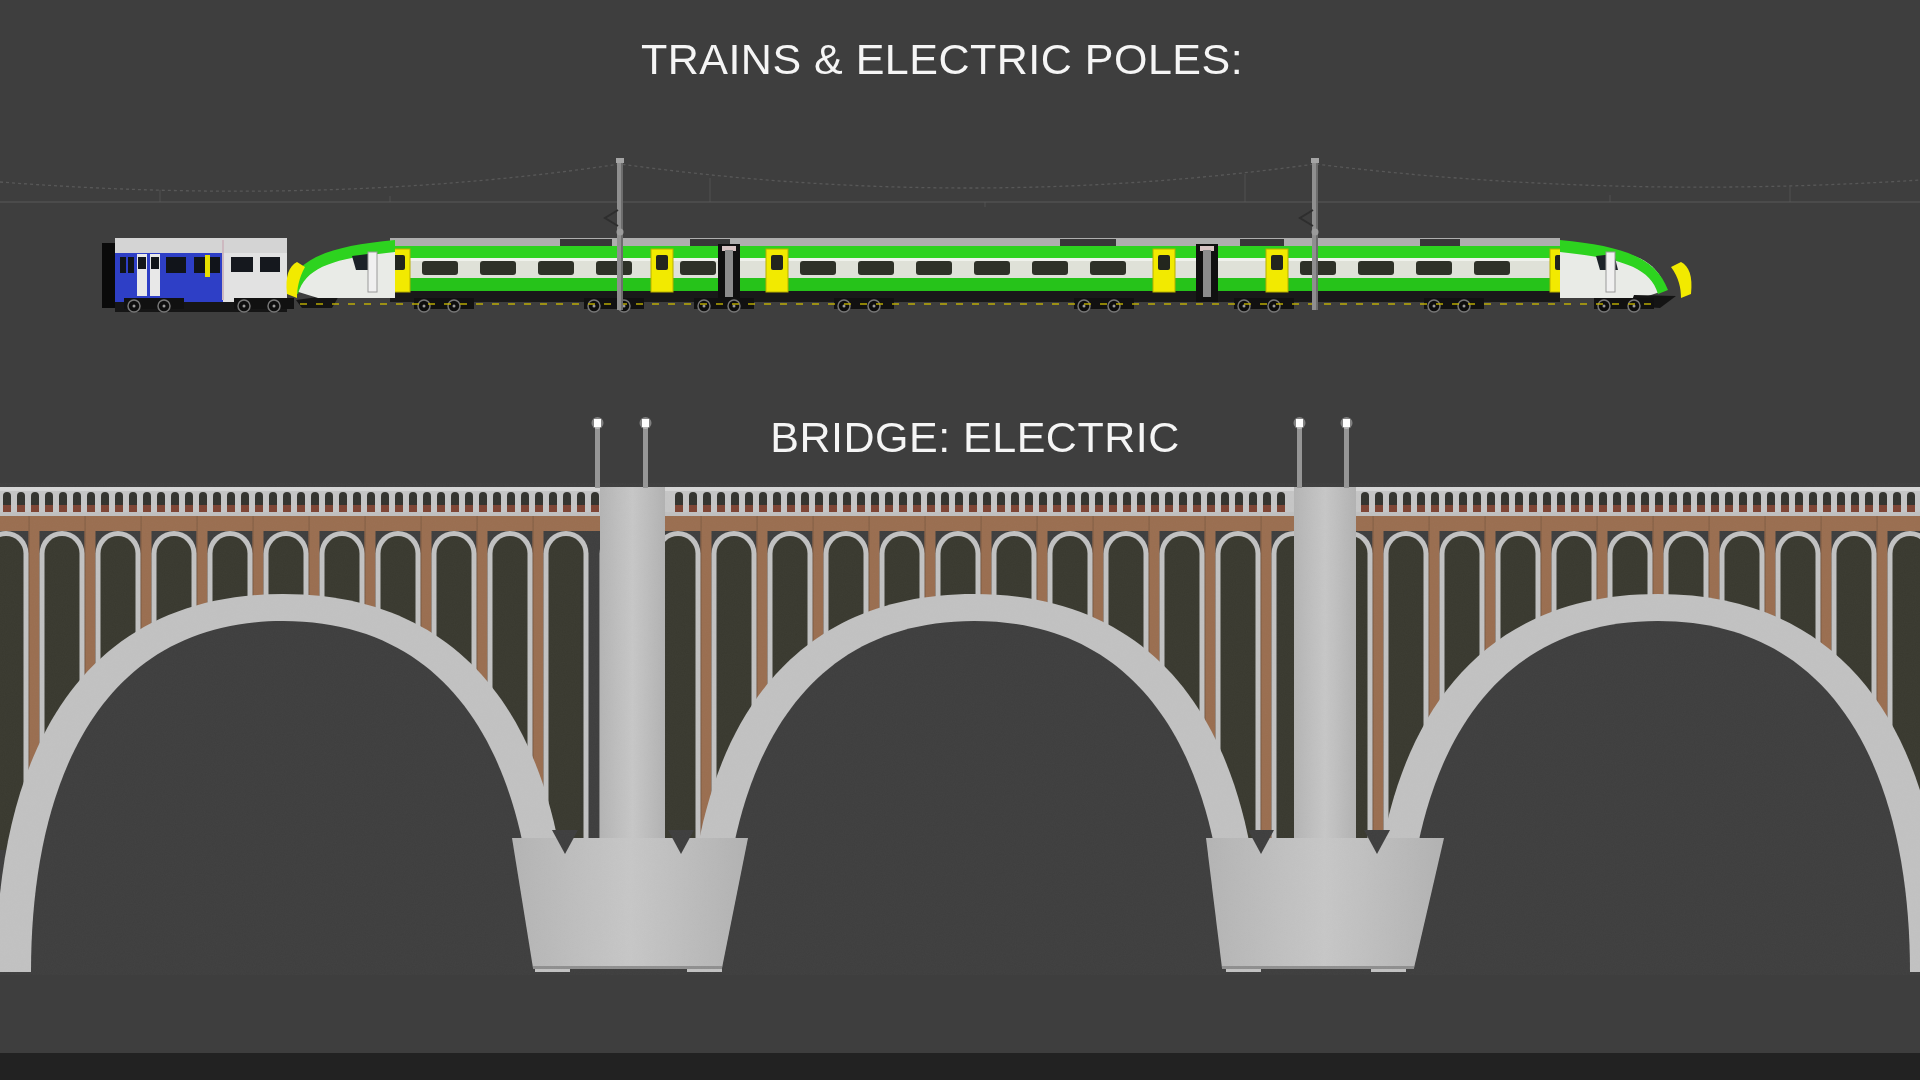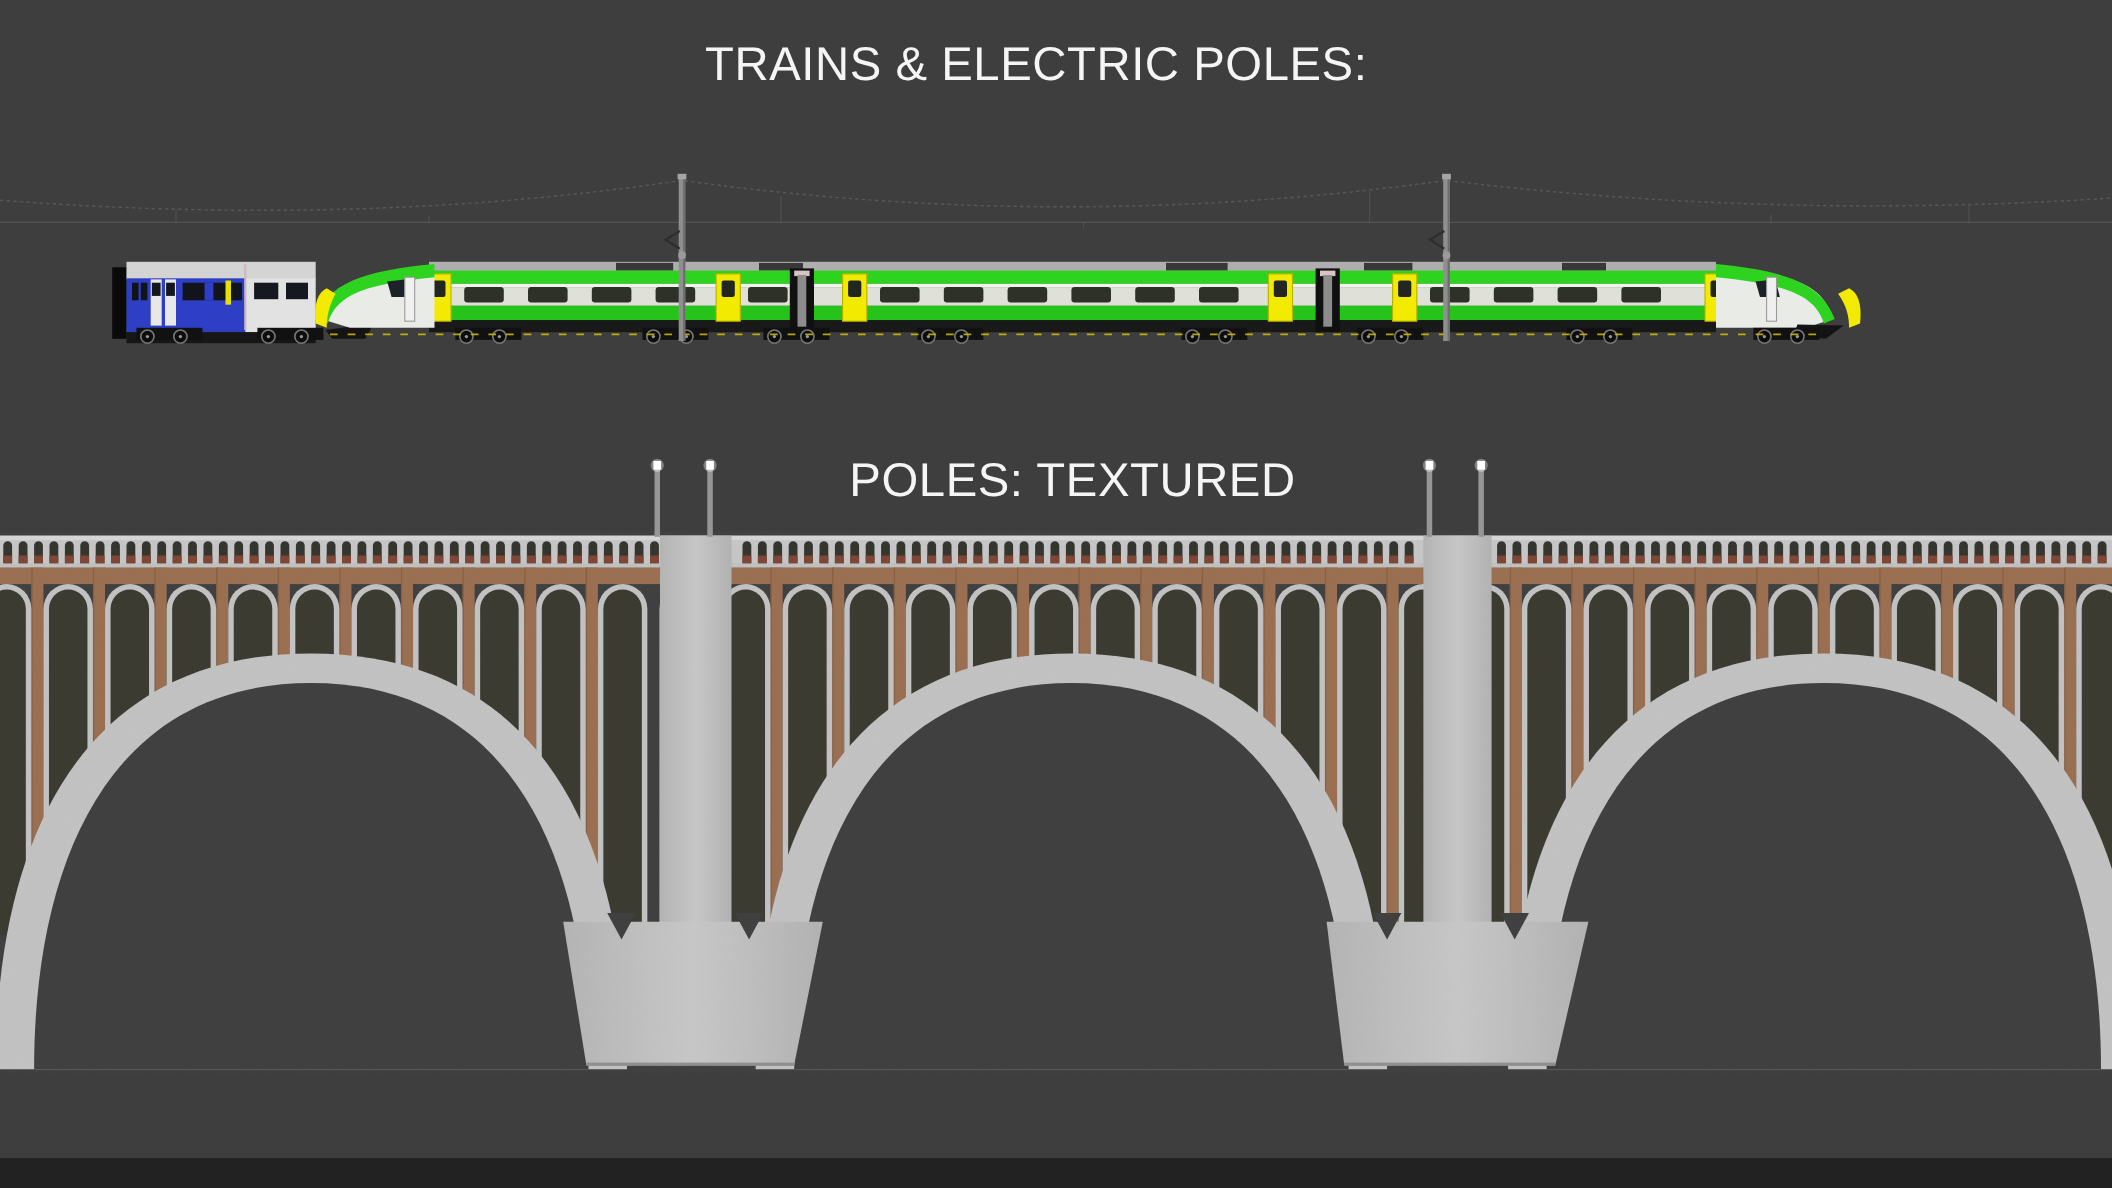--- a/index.html
+++ b/index.html
@@ -621,14 +621,14 @@
         <circle cx="1346.5" cy="423" r="6" fill="#ffffff" opacity="0.35"></circle>
         <rect x="1343" y="419" width="7" height="8" fill="#ffffff"></rect>
       </g>
 
     <rect x="0" y="483" width="1920" height="492" filter="url(#noise)" fill="none" opacity="0.5"></rect>
   </svg>
 
   <div class="caption" id="caption-trains">
     <div>TRAINS &amp; ELECTRIC POLES:</div>
   </div>
-  <div class="caption" id="caption-bridge">POLES: TEXTURED</div>
+  <div class="caption" id="caption-bridge">BRIDGE: ELECTRIC</div>
 </div>
 
 </body></html>

